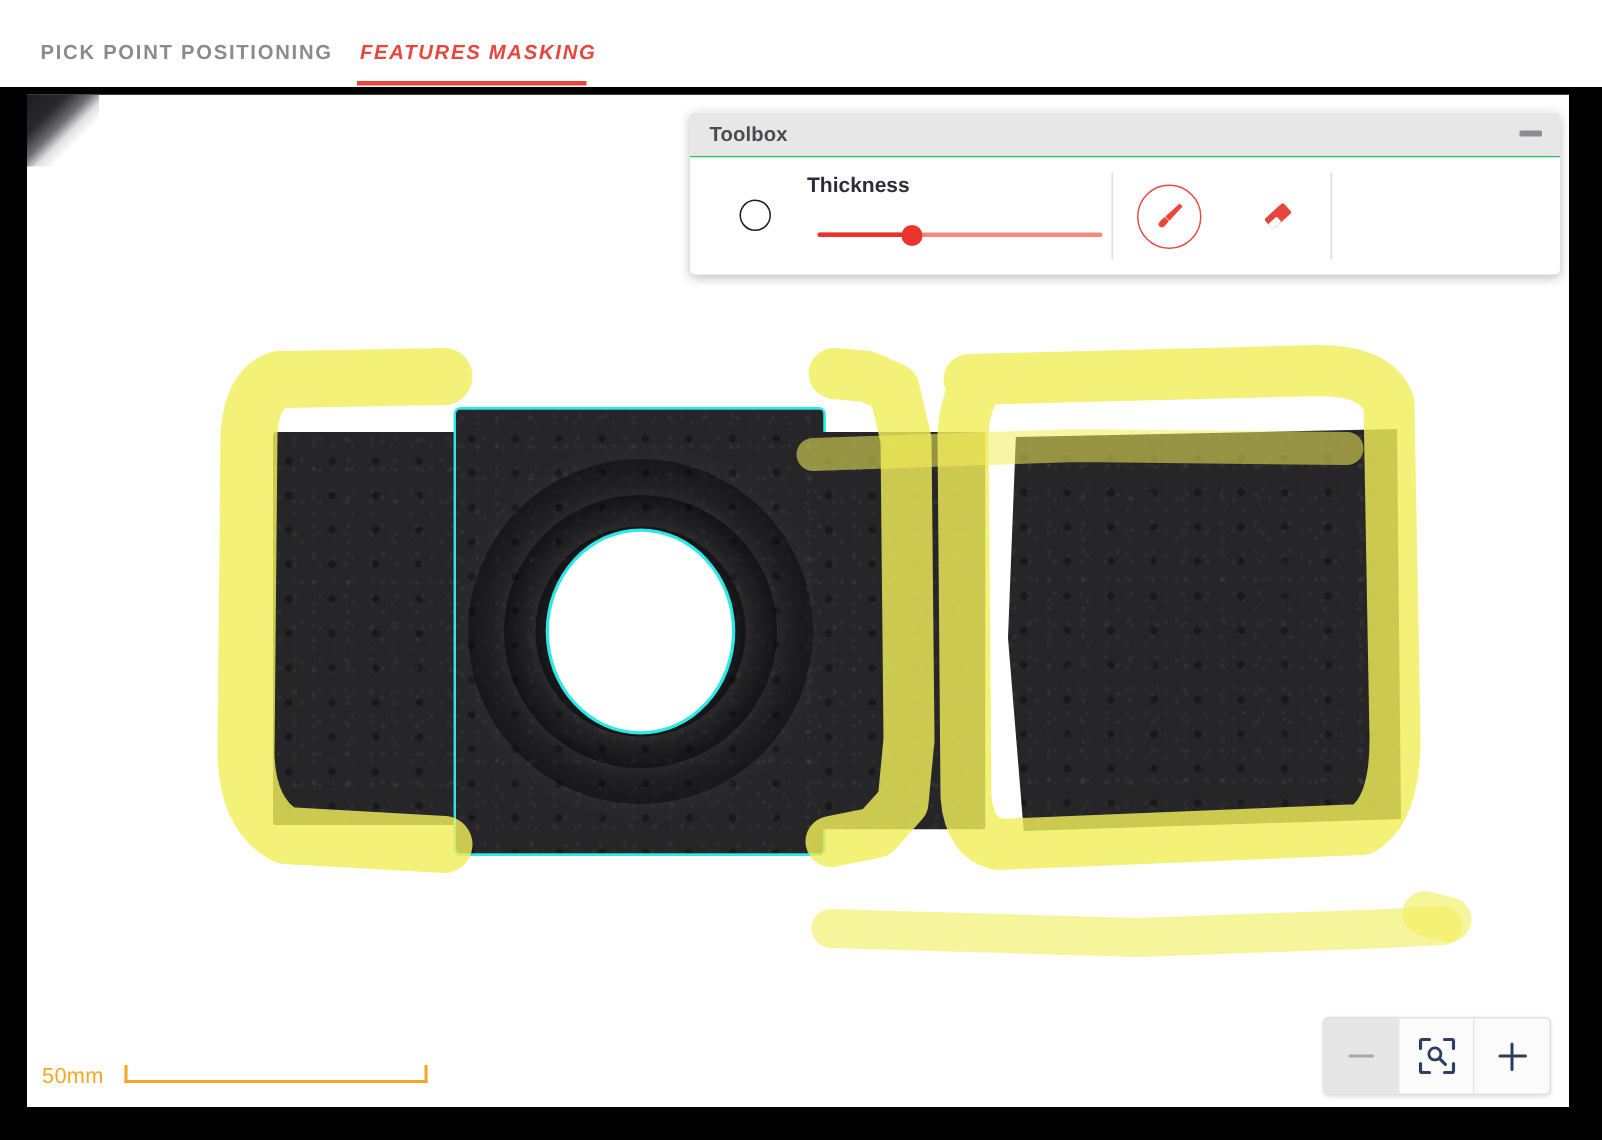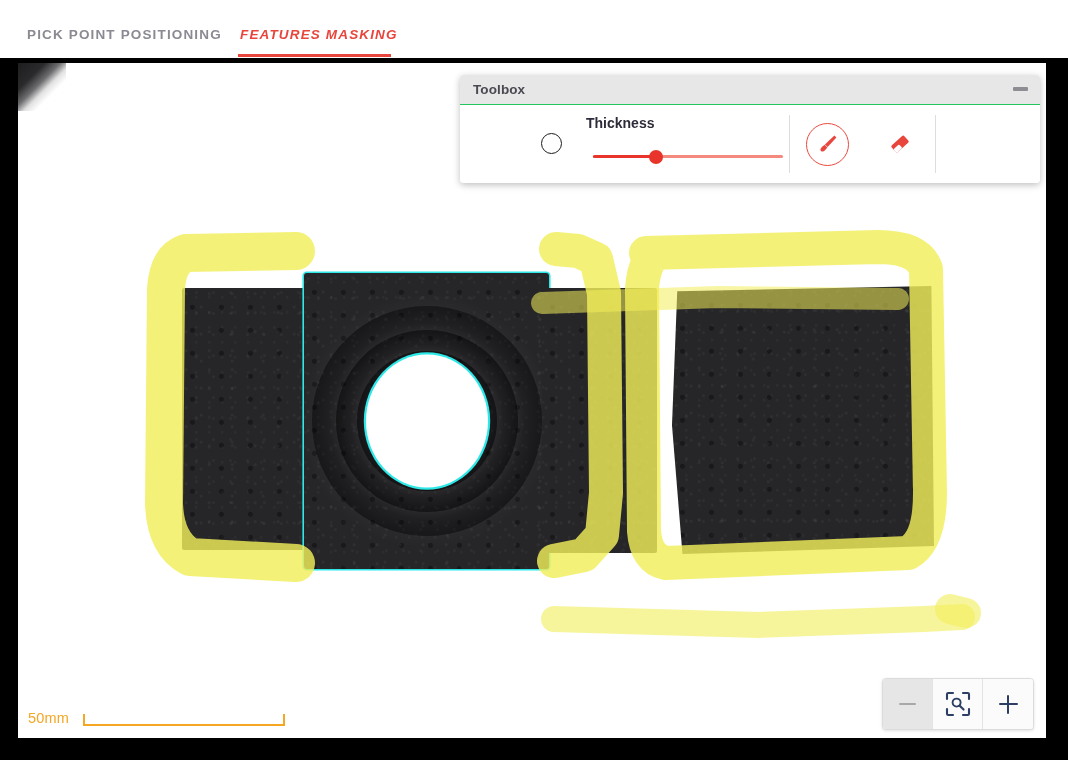--- a/index.html
+++ b/index.html
@@ -203,21 +203,20 @@
     margin: 10px 0;
     flex: 0 0 1px;
   }
 
   
   #tb-thickness {
     position: relative;
     flex: 0 0 281px;
     display: flex;
     align-items: center;
-    margin-left: 48px;
   }
   #brush-preview {
     position: absolute;
     left: 33px; top: 28px;
     width: 21px; height: 21px;
     border: 1.6px solid #1b1b1b;
     border-radius: 50%;
     background: transparent;
   }
   #thickness-label {
@@ -287,21 +286,21 @@
     color: #e8463c;
     white-space: nowrap;
   }
 
   
   #scalebar {
     position: absolute;
     left: 10px;
     bottom: 12px;
     display: flex;
-    align-items: flex-end;
+    align-items: flex-start;
     gap: 14px;
   }
   #scale-text {
     font-size: 14.5px;
     color: #f5a623;
     letter-spacing: 0.2px;
   }
   #scale-ruler {
     width: 202px;
     height: 12px;

